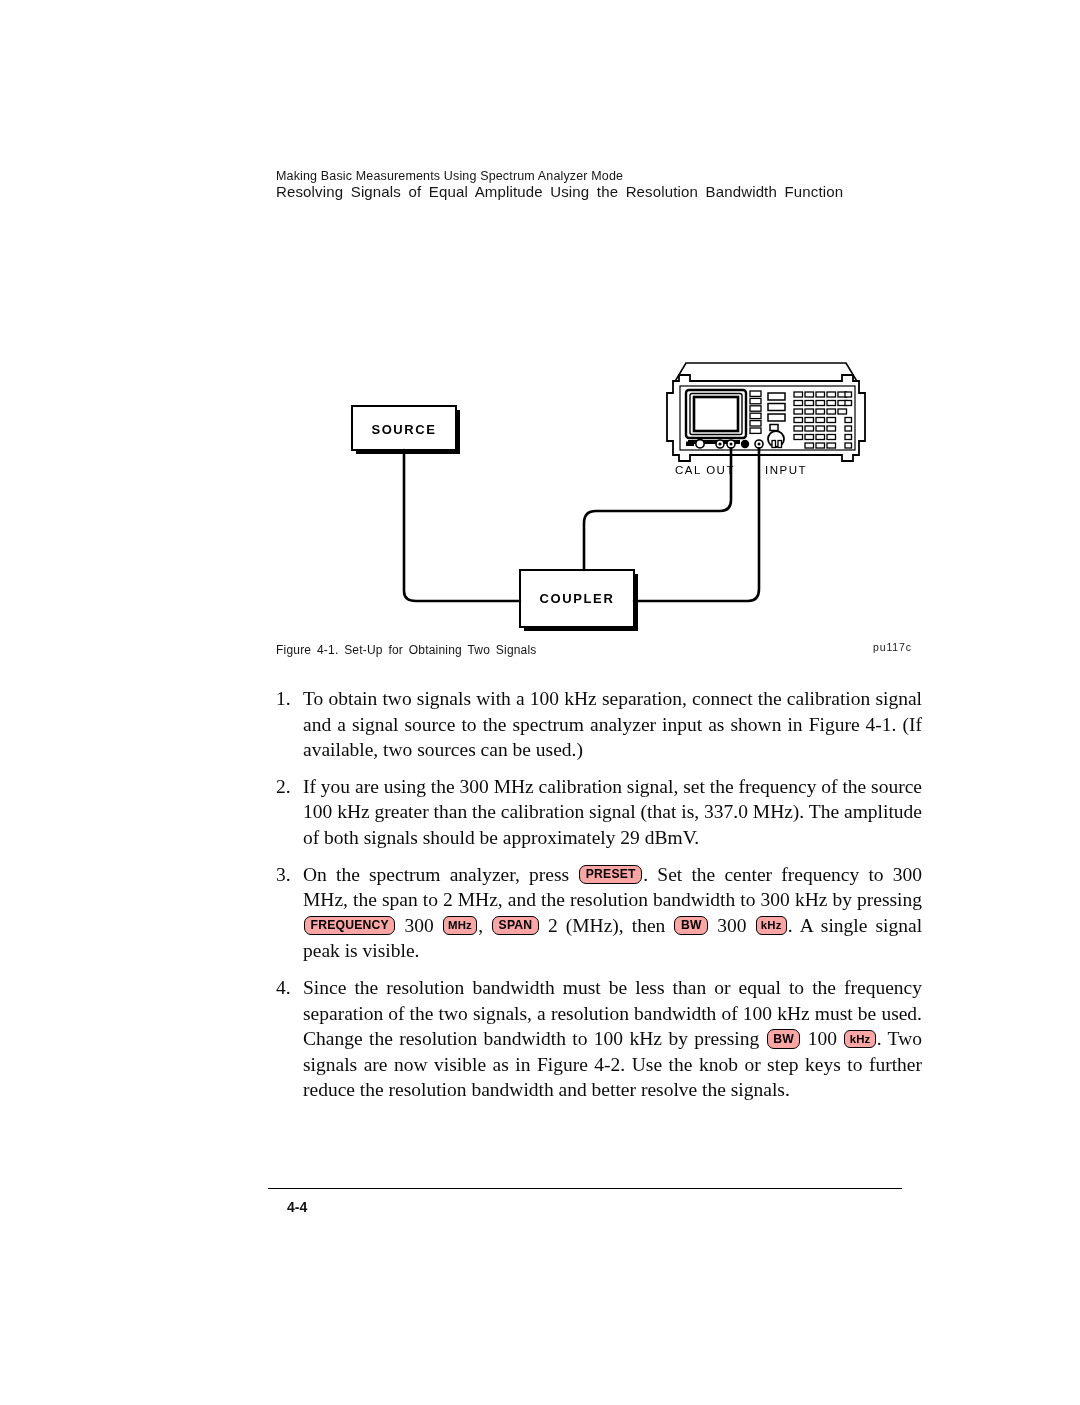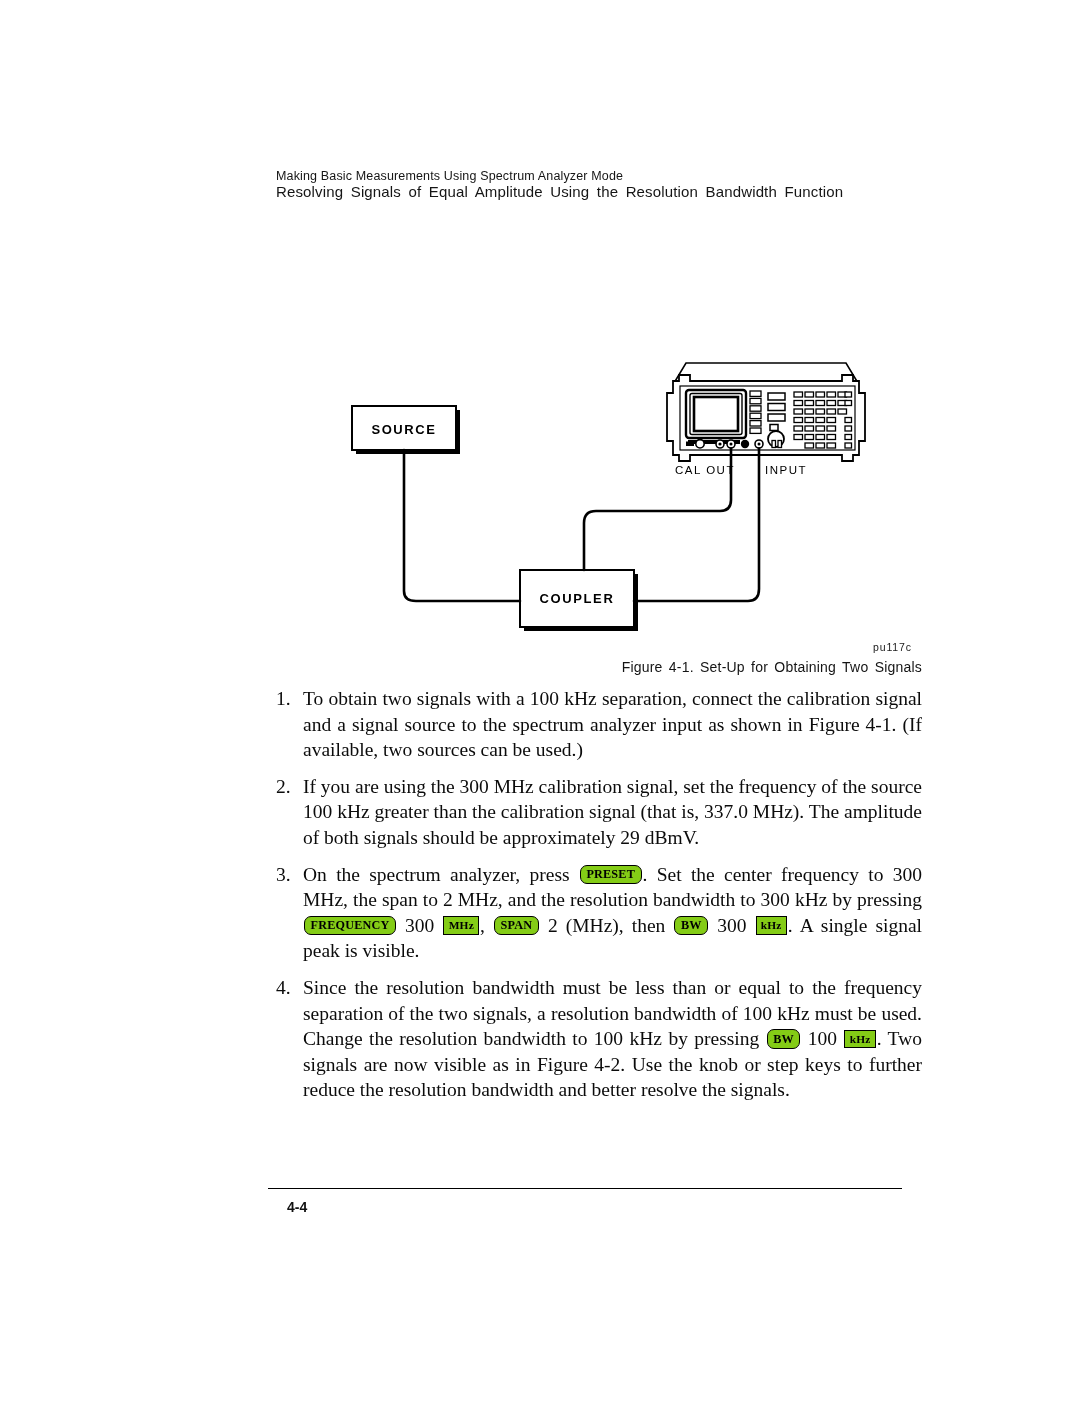--- a/index.html
+++ b/index.html
@@ -78,25 +78,25 @@
     top: 252px;
     font-family: "Liberation Sans", "DejaVu Sans", sans-serif;
     font-size: 10.5px;
     letter-spacing: 0.9px;
     color: #1a1a1a;
     margin-top: 34px;
   }
   .fig-caption {
     position: absolute;
     left: 0;
-    top: 304px;
+    top: 288px;
     width: 646px;
-    text-align: right;
-    font-family: "Liberation Sans", "DejaVu Sans", sans-serif;
-    font-size: 14px;
+    text-align: left;
+    font-family: "Liberation Sans", "DejaVu Sans", sans-serif;
+    font-size: 12px;
     letter-spacing: 0.2px;
     word-spacing: 2.2px;
     color: #141414;
   }
 
   
   .steps {
     position: absolute;
     left: 276px;
     top: 686px;
@@ -117,38 +117,38 @@
     left: 0;
     top: 0;
     width: 22px;
     text-align: left;
   }
   .step-body { display: block; }
 
   
   .key {
     display: inline-block;
-    font-family: Liberation Serif, serif;
+    font-family: Liberation Sans, sans-serif;
     font-weight: bold;
     font-size: 12.2px;
     line-height: 12.6px;
     letter-spacing: 0.2px;
     padding: 2.2px 5.5px 2.6px 5.5px;
     border: 1.7px solid #000;
     border-radius: 7px;
     vertical-align: 2.5px;
     margin: 0 1px;
     white-space: nowrap;
     color: #000;
-    background: #84cc16;
+    background: #fca5a5;
   }
   .key.sm {
     font-size: 11.4px;
     padding: 1.8px 4.2px 2.2px 4.2px;
-    border-radius: 0;
+    border-radius: 6px;
   }
 
   
   .footer-rule {
     position: absolute;
     left: 268px;
     top: 1188px;
     width: 634px;
     height: 0;
     border-top: 1.6px solid #000;

